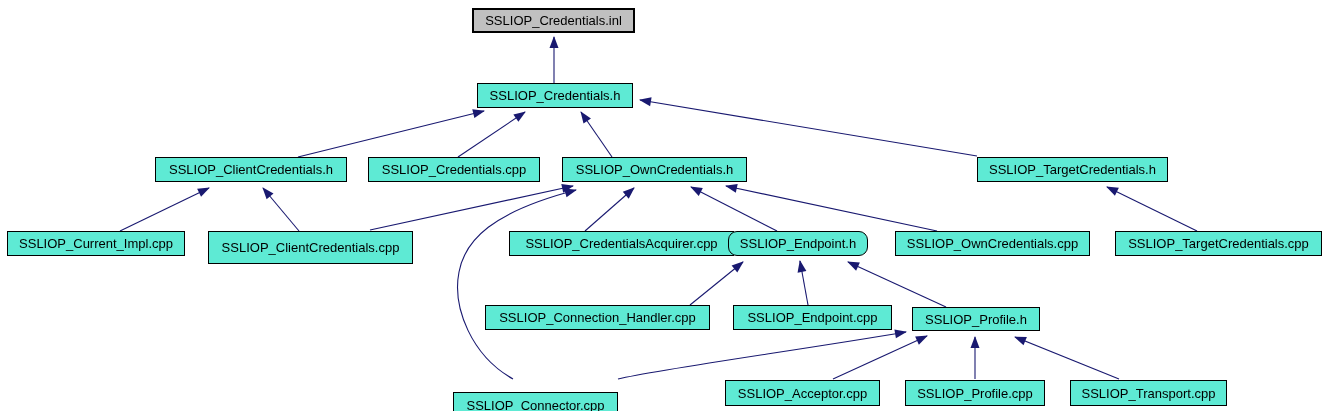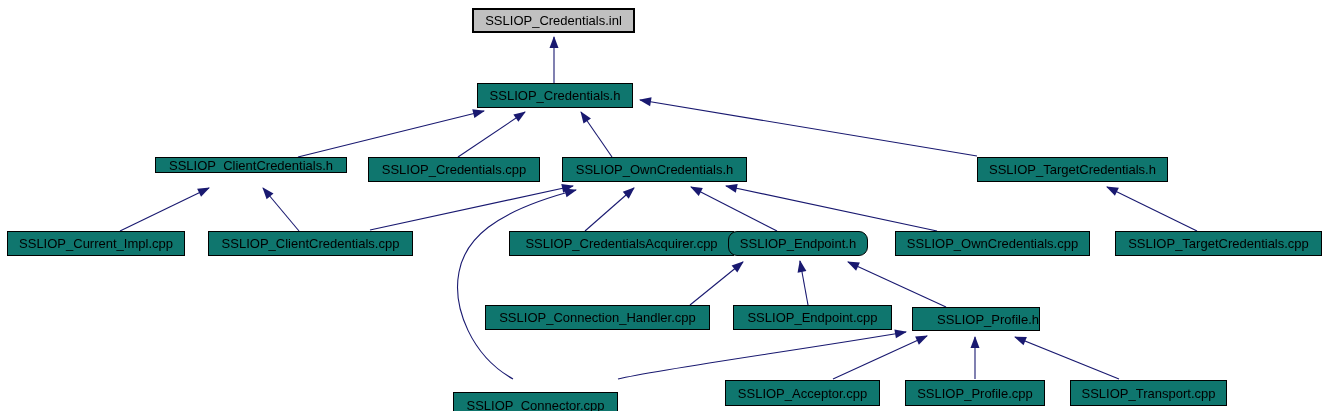--- a/index.html
+++ b/index.html
@@ -22,21 +22,21 @@
     width: 1325px;
     height: 411px;
   }
   .edge {
     fill: none;
     stroke-width: 1.1px;
   }
   .graph-node {
     position: absolute;
     box-sizing: border-box;
-    background: #0f766e;
+    background: #5eead4;
     border: 1px solid #000000;
     display: flex;
     align-items: center;
     justify-content: center;
     font-size: 13px;
     line-height: 1;
     color: #000000;
     white-space: nowrap;
     cursor: pointer;
   }
@@ -79,57 +79,57 @@
         <path d="M1119 379 L1015 337" class="edge" stroke="#191970" marker-end="url(#arrowhead)"></path>
       </g>
   </svg>
   <div id="node-layer">
       <div class="graph-node current" style="left: 472px; top: 8px; width: 163px; height: 25px;">
         <span>SSLIOP_Credentials.inl</span>
       </div>
       <div class="graph-node" style="left: 477px; top: 83px; width: 156px; height: 25px;">
         <span>SSLIOP_Credentials.h</span>
       </div>
-      <div class="graph-node" style="left: 155px; top: 157px; width: 192px; height: 16px;">
+      <div class="graph-node" style="left: 155px; top: 157px; width: 192px; height: 25px;">
         <span>SSLIOP_ClientCredentials.h</span>
       </div>
       <div class="graph-node" style="left: 368px; top: 157px; width: 172px; height: 25px;">
         <span>SSLIOP_Credentials.cpp</span>
       </div>
       <div class="graph-node" style="left: 562px; top: 157px; width: 185px; height: 25px; justify-content: center;">
         <span>SSLIOP_OwnCredentials.h</span>
       </div>
       <div class="graph-node" style="left: 977px; top: 157px; width: 191px; height: 25px;">
         <span>SSLIOP_TargetCredentials.h</span>
       </div>
       <div class="graph-node" style="left: 7px; top: 231px; width: 178px; height: 25px; text-align: center;">
         <span>SSLIOP_Current_Impl.cpp</span>
       </div>
-      <div class="graph-node" style="left: 208px; top: 231px; width: 205px; height: 25px;">
+      <div class="graph-node" style="left: 208px; top: 231px; width: 205px; height: 33px;">
         <span>SSLIOP_ClientCredentials.cpp</span>
       </div>
       <div class="graph-node" style="left: 509px; top: 231px; width: 225px; height: 25px;">
         <span>SSLIOP_CredentialsAcquirer.cpp</span>
       </div>
       <div class="graph-node" style="left: 728px; top: 231px; width: 140px; height: 25px; border-radius: 9px;">
         <span>SSLIOP_Endpoint.h</span>
       </div>
       <div class="graph-node" style="left: 895px; top: 231px; width: 195px; height: 25px;">
         <span>SSLIOP_OwnCredentials.cpp</span>
       </div>
       <div class="graph-node" style="left: 1115px; top: 231px; width: 207px; height: 25px;">
         <span>SSLIOP_TargetCredentials.cpp</span>
       </div>
       <div class="graph-node" style="left: 485px; top: 305px; width: 225px; height: 25px;">
         <span>SSLIOP_Connection_Handler.cpp</span>
       </div>
       <div class="graph-node" style="left: 733px; top: 305px; width: 159px; height: 25px;">
         <span>SSLIOP_Endpoint.cpp</span>
       </div>
-      <div class="graph-node" style="left: 912px; top: 307px; width: 128px; height: 24px; justify-content: flex-end;">
+      <div class="graph-node" style="left: 912px; top: 307px; width: 128px; height: 24px;">
         <span>SSLIOP_Profile.h</span>
       </div>
       <div class="graph-node" style="left: 453px; top: 380px; width: 165px; height: 26px; margin-top: 12px;">
         <span>SSLIOP_Connector.cpp</span>
       </div>
       <div class="graph-node" style="left: 725px; top: 380px; width: 155px; height: 26px;">
         <span>SSLIOP_Acceptor.cpp</span>
       </div>
       <div class="graph-node" style="left: 905px; top: 380px; width: 140px; height: 26px;">
         <span>SSLIOP_Profile.cpp</span>

